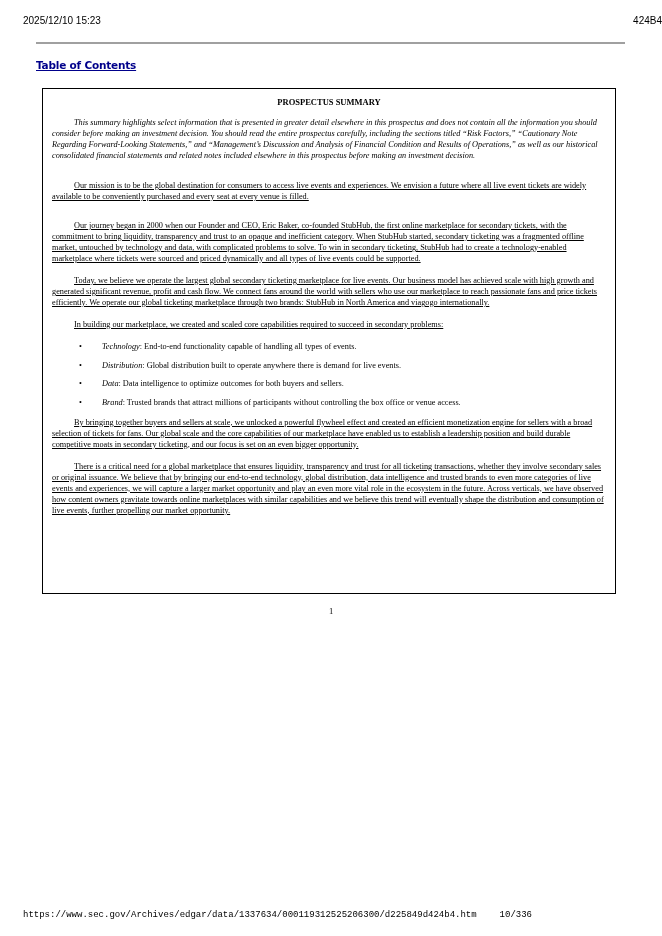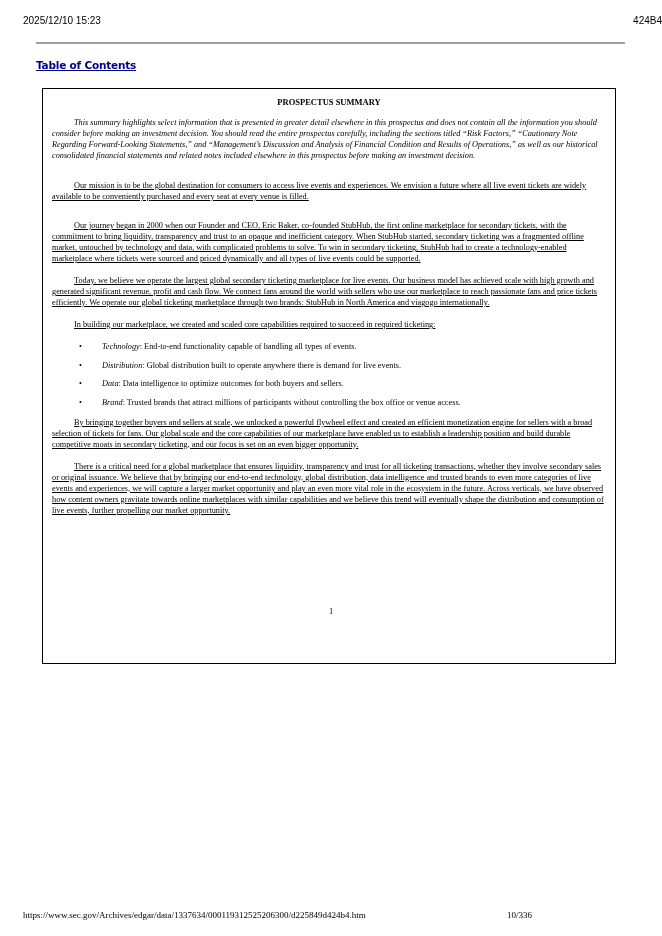--- a/index.html
+++ b/index.html
@@ -2,32 +2,32 @@
 <html><head>
   <meta charset="utf-8">
   <style>
     html, body { margin: 0; padding: 0; background: #ffffff; }
     body { width: 662px; height: 936px; position: relative; overflow: hidden; }
     .print-header { position: absolute; top: 15px; left: 0; width: 662px; height: 14px; font-family: "Liberation Sans", sans-serif; font-size: 10px; color: #000; }
     .print-header .date { position: absolute; left: 23px; top: 0; }
     .print-header .title { position: absolute; left: 0; width: 662px; text-align: right; top: 0; }
     .hrule { position: absolute; left: 36px; top: 42px; width: 589px; height: 0; border-top: 2px solid #a0a0a0; }
     .toc-link { position: absolute; left: 36px; top: 59px; font-family: "DejaVu Sans", sans-serif; font-size: 10.5px; font-weight: bold; color: #00008b; text-decoration: underline; letter-spacing: -0.2px; cursor: pointer; text-align: right; }
-    .summary-box { position: absolute; left: 42px; top: 88px; width: 574px; height: 576px; border: 1.3px solid #000; box-sizing: border-box; padding: 8px 9px 0 9px; font-family: "Liberation Serif", serif; font-size: 8.25px; line-height: 11px; color: #000; }
+    .summary-box { position: absolute; left: 42px; top: 88px; width: 574px; height: 506px; border: 1.3px solid #000; box-sizing: border-box; padding: 8px 9px 0 9px; font-family: "Liberation Serif", serif; font-size: 8.25px; line-height: 11px; color: #000; }
     .box-title { text-align: center; font-weight: bold; font-size: 8.5px; margin: 0 0 9px 0; }
     .intro { font-style: italic; text-indent: 22px; margin: 0 0 19px 0; }
     .section-heading { font-weight: bold; margin: 0 0 5px 0; }
     .para { text-indent: 22px; margin: 0 0 11px 0; text-decoration: underline; }
     .para.mission { margin-bottom: 18px; }
     .bullet-list { list-style: none; margin: 0 0 9px 0; padding: 0; }
     .bullet-list li { position: relative; padding-left: 50px; margin: 0 0 7.5px 0; }
     .bullet-list li .dot { position: absolute; left: 27px; top: 0; }
     .bullet-list li .term { font-style: italic; }
     .page-number { position: absolute; left: 0; width: 662px; top: 606px; text-align: center; font-family: "Liberation Serif", serif; font-size: 8.5px; color: #000; }
-    .print-footer { position: absolute; top: 910px; left: 0; width: 554px; height: 14px; font-family: Liberation Serif, serif; font-size: 9px; color: #000; }
+    .print-footer { position: absolute; top: 910px; left: 0; width: 554px; height: 14px; font-family: Liberation Mono, monospace; font-size: 9px; color: #000; }
     .print-footer .url { position: absolute; left: 23px; top: 0; }
     .print-footer .pages { position: absolute; right: 22px; top: 0; }
   </style>
 </head>
 <body>
 
 <div class="print-header">
   <span class="date">2025/12/10 15:23</span>
   <span class="title">424B4</span>
 </div>
@@ -37,21 +37,21 @@
 <a class="toc-link">Table of Contents</a>
 
 <div class="summary-box">
   <p class="box-title">PROSPECTUS SUMMARY</p>
   <p class="intro">This summary highlights select information that is presented in greater detail elsewhere in this prospectus and does not contain all the information you should consider before making an investment decision. You should read the entire prospectus carefully, including the sections titled “Risk Factors,” “Cautionary Note Regarding Forward-Looking Statements,” and “Management’s Discussion and Analysis of Financial Condition and Results of Operations,” as well as our historical consolidated financial statements and related notes included elsewhere in this prospectus before making an investment decision.</p>
 
   <p class="para mission">Our mission is to be the global destination for consumers to access live events and experiences. We envision a future where all live event tickets are widely available to be conveniently purchased and every seat at every venue is filled.</p>
 
   <p class="para">Our journey began in 2000 when our Founder and CEO, Eric Baker, co-founded StubHub, the first online marketplace for secondary tickets, with the commitment to bring liquidity, transparency and trust to an opaque and inefficient category. When StubHub started, secondary ticketing was a fragmented offline market, untouched by technology and data, with complicated problems to solve. To win in secondary ticketing, StubHub had to create a technology-enabled marketplace where tickets were sourced and priced dynamically and all types of live events could be supported.</p>
   <p class="para">Today, we believe we operate the largest global secondary ticketing marketplace for live events. Our business model has achieved scale with high growth and generated significant revenue, profit and cash flow. We connect fans around the world with sellers who use our marketplace to reach passionate fans and price tickets efficiently. We operate our global ticketing marketplace through two brands: StubHub in North America and viagogo internationally.</p>
-  <p class="para">In building our marketplace, we created and scaled core capabilities required to succeed in required ticketing:</p>
+  <p class="para">In building our marketplace, we created and scaled core capabilities required to succeed in secondary problems:</p>
 
   <ul class="bullet-list">
     <li>
       <span class="dot">•</span><span class="term">Technology</span><span>: End-to-end functionality capable of handling all types of events.</span>
     </li>
     <li>
       <span class="dot">•</span><span class="term">Distribution</span><span>: Global distribution built to operate anywhere there is demand for live events.</span>
     </li>
     <li>
       <span class="dot">•</span><span class="term">Data</span><span>: Data intelligence to optimize outcomes for both buyers and sellers.</span>

